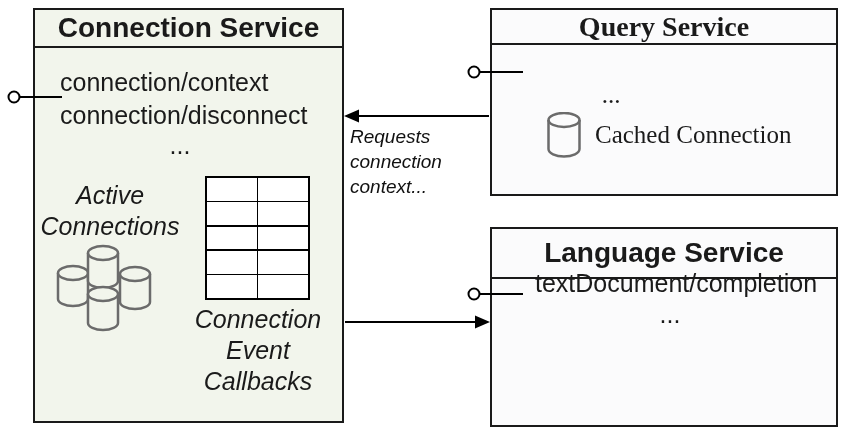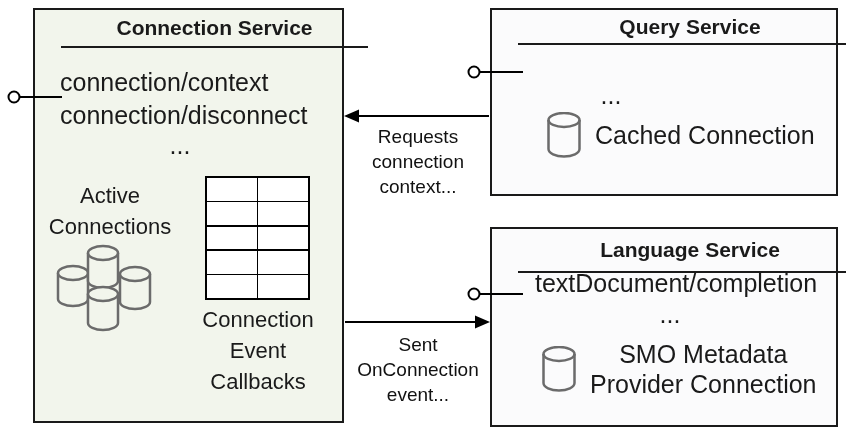--- a/index.html
+++ b/index.html
@@ -16,43 +16,43 @@
     color:#1a1a1a;
     width:846px;height:436px;position:relative;overflow:hidden;
   }
   .stage{position:absolute;inset:0;width:846px;height:436px;}
 
   .service-box{
     position:absolute;
     border:2px solid var(--border);
   }
   .box-connection{left:33px;top:8px;width:311px;height:415px;background:var(--fill-connection);}
-  .box-query{left:490px;top:8px;width:348px;height:188px;background:var(--fill-service);}
+  .box-query{left:490px;top:8px;width:348px;height:188px;background:var(--fill-service);font-family:Liberation Serif, serif;}
   .box-language{left:490px;top:227px;width:348px;height:200px;background:var(--fill-service);}
 
   .box-header{
     width:100%;
     border-bottom:2px solid var(--border);
     display:flex;align-items:center;justify-content:center;
-    font-weight:bold;font-size:21px;margin-left:26px;
+    font-weight:bold;font-size:28px;
   }
   .box-connection .box-header{height:38px;}
   .box-query .box-header{height:35px;}
-  .box-language .box-header{height:44px;}
+  .box-language .box-header{height:50px;}
 
   .abs{position:absolute;}
 
   .methods{
     font-size:25px;line-height:33px;white-space:pre-line;
   }
   .ellipsis{
     font-size:25px;line-height:26px;text-align:center;
   }
   .big-label{
-    font-size:22px;white-space:pre-line;text-align:center;
+    font-size:25px;white-space:pre-line;text-align:center;font-style:italic;
   }
 
   
   .conn-methods{left:25px;top:56px;width:240px;}
   .conn-ellipsis{left:25px;top:122px;width:240px;}
   .active-label{left:0px;top:170px;width:150px;line-height:31px;}
   .cluster-icon{left:20px;top:232px;width:100px;height:95px;}
   .callback-table{
     left:170px;top:166px;width:105px;height:124px;
     display:grid;grid-template-columns:1fr 1fr;grid-template-rows:repeat(5,1fr);
@@ -66,22 +66,22 @@
   .q-ellipsis{left:43px;top:72px;width:152px;}
   .db-row{display:flex;align-items:center;gap:14px;}
   .q-dbrow{left:55px;top:102px;}
   .l-methods{left:43px;top:38px;width:270px;}
   .l-ellipsis{left:43px;top:72px;width:270px;}
   .l-dbrow{left:50px;top:110px;}
   .db-label{font-size:25px;white-space:pre-line;text-align:center;line-height:30px;}
 
   
   .edge-label{
-    font-size:19px;line-height:25px;
-    text-align:center;white-space:pre-line;color:#111;
+    font-style:italic;font-size:19px;line-height:25px;
+    white-space:pre-line;color:#111;
   }
   .label-requests{left:350px;top:124px;width:136px;}
   .label-sent{left:348px;top:332px;width:140px;}
 
   svg{display:block;}
   .overlay{position:absolute;left:0;top:0;pointer-events:none;}
 </style>
 </head>
 <body>
 
@@ -143,30 +143,20 @@
         </g>
       </svg>
       <div class="db-label">Cached Connection</div>
     </div>
   </div>
 
   <div class="service-box box-language">
     <div class="box-header">Language Service</div>
     <div class="abs methods l-methods">textDocument/completion</div>
     <div class="abs ellipsis l-ellipsis">...</div>
-    <div class="abs db-row l-dbrow">
-      <svg width="34" height="46" viewBox="0 0 34 46">
-        <g stroke="#6b6b6b" stroke-width="2.5" fill="none">
-          <path d="M1.5,8 v29 a15.5,7.5 0 0 0 31,0 v-29"></path>
-          <ellipse cx="17" cy="8" rx="15.5" ry="7"></ellipse>
-        </g>
-      </svg>
-      <div class="db-label">SMO Metadata
-Provider Connection</div>
-    </div>
   </div>
 
   <svg class="overlay" width="846" height="436" viewBox="0 0 846 436">
 
     <g>
       <line x1="20" y1="97" x2="62" y2="97" stroke="#000" stroke-width="2"></line>
       <circle cx="14" cy="97" r="5.5" fill="#ffffff" stroke="#000" stroke-width="2"></circle>
     </g>
 
     <g>
@@ -186,17 +176,14 @@
 
     <g>
       <line x1="345" y1="322" x2="477" y2="322" stroke="#000" stroke-width="2"></line>
       <polygon points="490,322 475,315.5 475,328.5" fill="#000"></polygon>
     </g>
   </svg>
 
   <div class="abs edge-label label-requests">Requests
 connection
 context...</div>
-  <div class="abs edge-label label-sent">Sent
-OnConnection
-event...</div>
 
 </div>
 
 </body></html>

